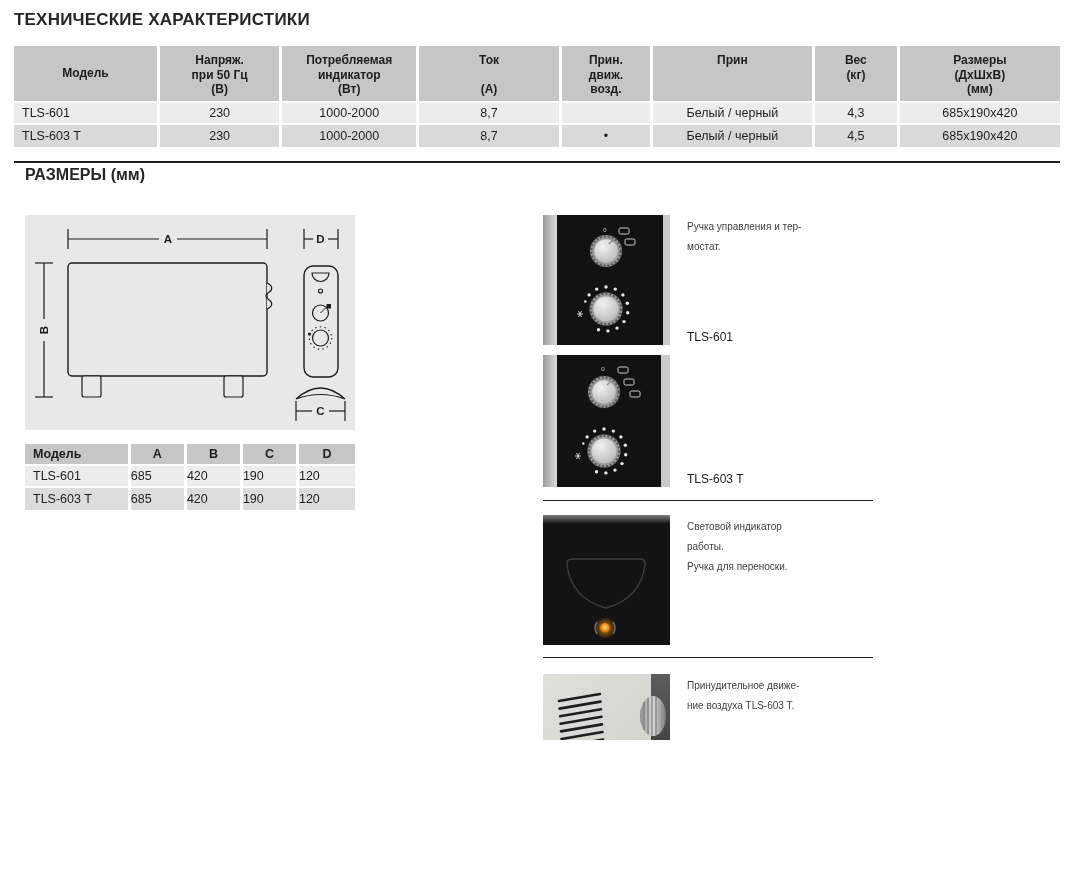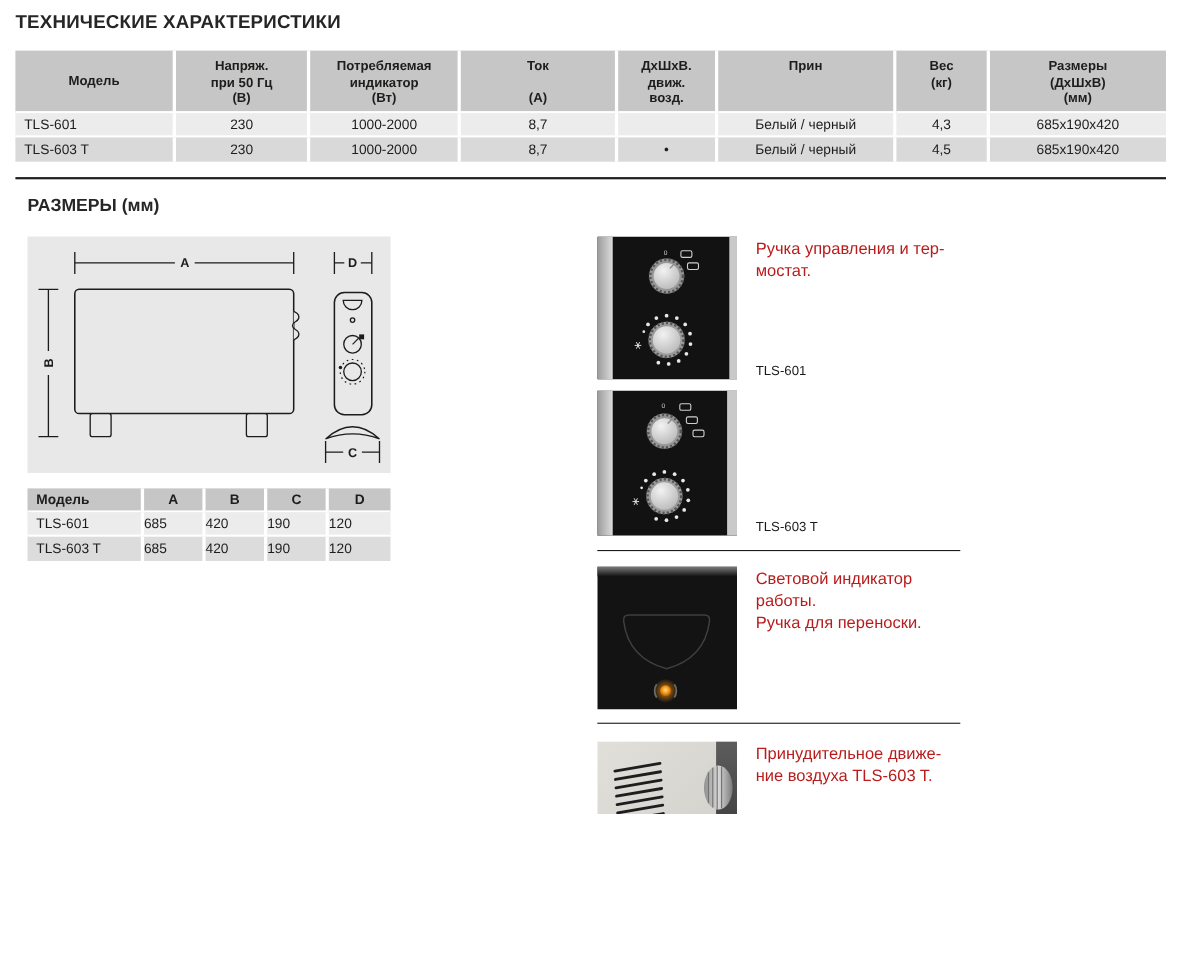--- a/index.html
+++ b/index.html
@@ -1,21 +1,21 @@
 <!DOCTYPE html>
 <html><head>
 <meta charset="utf-8">
 <style>
   * { margin:0; padding:0; box-sizing:border-box; }
   html,body { background:#fff; }
   body { font-family:"Liberation Sans", sans-serif; color:#1d1d1b; }
   .page { position:relative; width:1082px; height:740px; background:#fff; overflow:hidden; }
 
   .page-title { position:absolute; left:14px; top:10px; font-size:17px; font-weight:bold; letter-spacing:0.2px; color:#262626; }
-  .section-title { position:absolute; left:25px; top:179px; font-size:16px; font-weight:bold; color:#262626; }
+  .section-title { position:absolute; left:25px; top:166px; font-size:16px; font-weight:bold; color:#262626; }
 
   
   table.specs { position:absolute; left:14px; top:46px; border-collapse:separate; border-spacing:0; table-layout:fixed; width:1046px; }
   table.specs th, table.specs td { border-right:3px solid #fff; overflow:hidden;margin-top:15px; }
   table.specs th:last-child, table.specs td:last-child { border-right:none; }
   table.specs th {
     background:#c6c6c6; height:57px; font-size:12px; font-weight:bold; line-height:14.5px;
     text-align:center; vertical-align:top; padding-top:7px; white-space:pre-line; border-bottom:2px solid #fff;
   }
   table.specs th.col-model { vertical-align:middle; padding-top:0; }
@@ -38,21 +38,21 @@
   table.dims td { height:22px; font-size:12.5px; vertical-align:middle; }
   table.dims tr.r1 td { background:#ececec; border-bottom:2px solid #fff; }
   table.dims tr.r2 td { background:#dcdcdc; }
   table.dims td.cell-model { text-align:left; padding-left:8px; }
 
   
   .features { position:absolute; left:543px; top:215px; width:336px; }
   .feature { display:flex; }
   .feature .photo { flex:0 0 127px; }
   .feature .right { flex:1; margin-left:17px; display:flex; flex-direction:column; justify-content:space-between; padding-top:2px; }
-  .feature-text { font-size:15px; line-height:20px; color:#b91c1c; white-space:pre-line; }
+  .feature-text { font-size:10px; line-height:20px; color:#404040; white-space:pre-line; }
   .feature-caption { font-size:12px; color:#1a1a1a; padding-bottom:1px; }
   .f2 { margin-top:10px; }
   .rule1 { border:none; border-top:1px solid #1a1a1a; width:330px; margin:13px 0 14px 0; }
   .rule2 { border:none; border-top:1px solid #1a1a1a; width:330px; margin:12px 0 16px 0; }
   svg { display:block; }
 </style>
 </head>
 <body>
 
 <div class="page">
@@ -75,21 +75,21 @@
       <th class="col-model">Модель</th>
       <th>Напряж.
 при 50 Гц
 (В)</th>
       <th>Потребляемая
 индикатор
 (Вт)</th>
       <th>Ток
 
 (А)</th>
-      <th>ДхШхВ.
+      <th>Прин.
 движ.
 возд.</th>
       <th>Прин</th>
       <th>Вес
 (кг)</th>
       <th>Размеры
 (ДхШхВ)
 (мм)</th>
     </tr>
     <tr class="r1">

